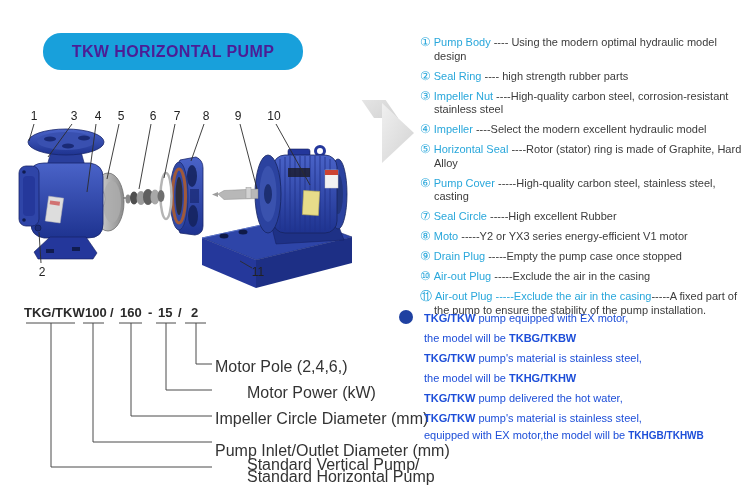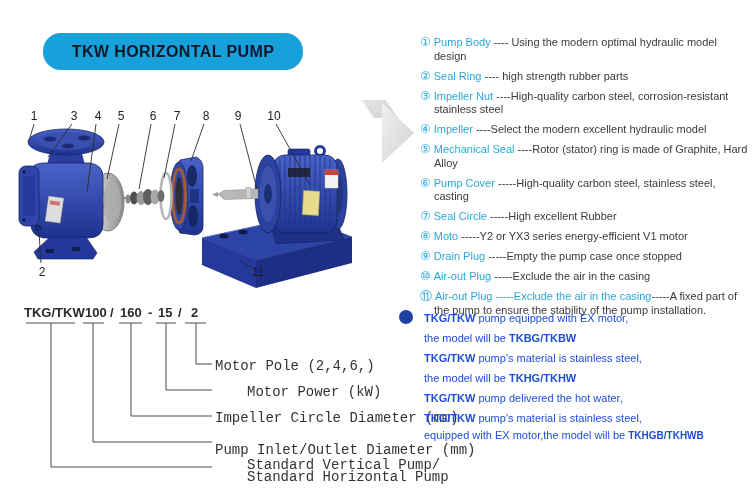--- a/index.html
+++ b/index.html
@@ -9,36 +9,36 @@
     font-family:"Liberation Sans", sans-serif;
     -webkit-font-smoothing:antialiased;
   }
   
   .banner{
     position:absolute;left:43px;top:33px;width:260px;height:37px;
     background:#18a0db;border-radius:18px;
     display:flex;align-items:center;justify-content:center;
   }
   .banner-title{
-    color:#0f172a;font-weight:bold;font-size:16px;letter-spacing:.4px;
+    color:#4c1d95;font-weight:bold;font-size:16px;letter-spacing:.4px;
   }
   
   .diagram{position:absolute;left:10px;top:100px;width:410px;height:195px;}
   
   .parts-list{position:absolute;left:420px;top:36px;width:332px;}
   .part-item{
     font-size:11px;line-height:13.5px;margin-bottom:6.5px;color:#3b3b3b;
     padding-left:14px;text-indent:-14px;
   }
   .part-badge{color:#29a7db;font-size:12px;margin-right:3px;}
   .part-name{color:#29a7db;}
   
   .model-svg{position:absolute;left:18px;top:296px;width:200px;height:192px;}
   .model-seg{font-weight:bold;font-size:13px;fill:#2b2b2b;}
-  .model-label{position:absolute;font-size:14px;color:#333;white-space:nowrap;font-family:Liberation Mono, monospace;}
+  .model-label{position:absolute;font-size:16px;color:#333;white-space:nowrap;}
   .model-label-2line{line-height:12px;margin-left:32px;}
   
   .variant-bullet{
     position:absolute;left:399px;top:310px;width:14px;height:14px;
     border-radius:50%;background:#1f41a1;
   }
   .variants{position:absolute;left:424px;top:308px;width:330px;color:#1d4ed8;}
   .variant p{margin:0;line-height:20px;font-size:11px;}
   .variant .b{font-weight:bold;}
   .variant .model-big{font-weight:bold;font-size:10px;}
@@ -201,21 +201,21 @@
     <text x="42" y="276">2</text>
     <text x="258" y="276">11</text>
   </g>
 </svg>
 
 <div class="parts-list">
   <div class="part-item"><span class="part-badge">①</span><span class="part-name">Pump Body</span><span> ---- Using the modern optimal hydraulic model design</span></div>
   <div class="part-item"><span class="part-badge">②</span><span class="part-name">Seal Ring</span><span> ---- high strength rubber parts</span></div>
   <div class="part-item"><span class="part-badge">③</span><span class="part-name">Impeller Nut</span><span> ----High-quality carbon steel, corrosion-resistant stainless steel</span></div>
   <div class="part-item"><span class="part-badge">④</span><span class="part-name">Impeller</span><span> ----Select the modern excellent hydraulic model</span></div>
-  <div class="part-item"><span class="part-badge">⑤</span><span class="part-name">Mechanical Seal</span><span> ----Rotor (stator) ring is made of Graphite, Hard Alloy</span></div>
+  <div class="part-item"><span class="part-badge">⑤</span><span class="part-name">Horizontal Seal</span><span> ----Rotor (stator) ring is made of Graphite, Hard Alloy</span></div>
   <div class="part-item"><span class="part-badge">⑥</span><span class="part-name">Pump Cover</span><span> -----High-quality carbon steel, stainless steel, casting</span></div>
   <div class="part-item"><span class="part-badge">⑦</span><span class="part-name">Seal Circle</span><span> -----High excellent Rubber</span></div>
   <div class="part-item"><span class="part-badge">⑧</span><span class="part-name">Moto</span><span> -----Y2 or YX3 series energy-efficient V1 motor</span></div>
   <div class="part-item"><span class="part-badge">⑨</span><span class="part-name">Drain Plug</span><span> -----Empty the pump case once stopped</span></div>
   <div class="part-item"><span class="part-badge">⑩</span><span class="part-name">Air-out Plug</span><span> -----Exclude the air in the casing</span></div>
   <div class="part-item"><span class="part-badge">⑪</span><span class="part-name">Air-out Plug -----Exclude the air in the casing</span><span>-----A fixed part of the pump to ensure the stability of the pump installation.</span></div>
 </div>
 
 <svg class="model-svg" viewBox="18 296 200 192" width="200" height="192" xmlns="http://www.w3.org/2000/svg">
   <g font-family="Liberation Sans, sans-serif">

